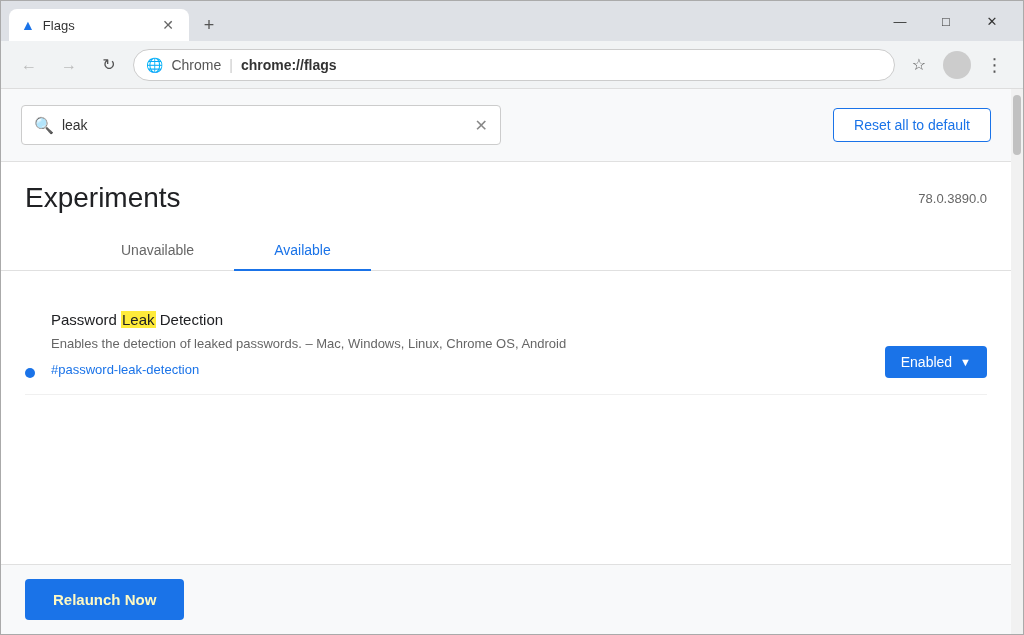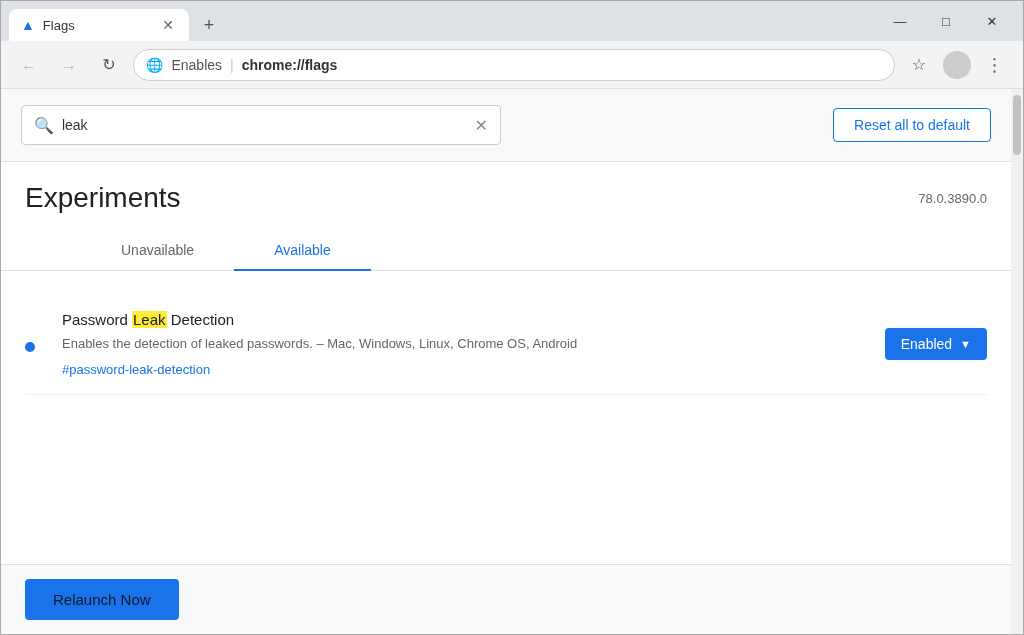--- a/index.html
+++ b/index.html
@@ -50,39 +50,39 @@
     .experiments-version { margin-left: auto; font-size: 13px; color: #666; }
 
     
     .exp-tabs { display: flex; border-bottom: 1px solid #e0e0e0; padding: 0 80px; margin-top: 8px; }
     .exp-tab { padding: 12px 40px; font-size: 14px; cursor: pointer; color: #666; position: relative; text-align: center; }
     .exp-tab.active { color: #1a73e8; }
     .exp-tab.active::after { content: ''; position: absolute; bottom: -1px; left: 0; right: 0; height: 2px; background: #1a73e8; }
 
     
     .flag-list { padding: 24px 24px 24px 24px; }
-    .flag-item { display: flex; align-items: center; gap: 27px; padding: 16px 0; border-bottom: 1px solid #f0f0f0; }
+    .flag-item { display: flex; align-items: flex-end; gap: 16px; padding: 16px 0; border-bottom: 1px solid #f0f0f0; }
     .flag-dot { width: 10px; height: 10px; border-radius: 50%; background: #1a73e8; margin-top: 5px; flex-shrink: 0; }
     .flag-content { flex: 1; }
     .flag-name { font-size: 15px; color: #202124; font-weight: 500; margin-bottom: 6px; }
     .flag-name .highlight { background: #ffeb3b; padding: 0 1px; }
     .flag-desc { font-size: 13px; color: #666; line-height: 1.5; margin-bottom: 6px; }
     .flag-link { font-size: 13px; color: #1a73e8; text-decoration: none; cursor: pointer; }
     .flag-control { flex-shrink: 0; }
     .enabled-btn { background: #1a73e8; color: #fff; border: none; border-radius: 4px; padding: 8px 16px; font-size: 14px; cursor: pointer; display: flex; align-items: center; gap: 8px; white-space: nowrap; }
     .enabled-btn .arrow { font-size: 11px; }
 
     
     .scrollbar { width: 12px; background: #f1f1f1; display: flex; flex-direction: column; align-items: center; padding: 2px; }
     .scroll-thumb { width: 8px; height: 60px; background: #c1c1c1; border-radius: 4px; margin-top: 4px; }
 
     
     .bottom-bar { background: #f8f9fa; border-top: 1px solid #e0e0e0; padding: 14px 24px; display: flex; align-items: center; }
     .bottom-text { font-size: 14px; color: #444; flex: 1; }
-    .relaunch-btn { background: #1a73e8; color: #0f172a; border: none; border-radius: 4px; padding: 12px 28px; font-size: 15px; cursor: pointer; font-weight: 400; }
+    .relaunch-btn { background: #1a73e8; color: #fef9c3; border: none; border-radius: 4px; padding: 12px 28px; font-size: 15px; cursor: pointer; font-weight: 700; }
   </style>
 </head>
 <body>
 
 <div class="window">
 
   <div class="title-bar">
     <div class="tab-area">
       <div class="tab">
 
@@ -98,21 +98,21 @@
       <div class="win-btn close">✕</div>
     </div>
   </div>
 
   <div class="nav-bar">
     <div class="nav-btn disabled">←</div>
     <div class="nav-btn disabled">→</div>
     <div class="nav-btn">↻</div>
     <div class="address-bar">
       <span class="globe">🌐</span>
-      <span class="address-brand">Enables</span>
+      <span class="address-brand">Chrome</span>
       <span class="address-sep">|</span>
       <span class="address-url">chrome://flags</span>
     </div>
     <div class="bookmark-btn">☆</div>
     <div class="profile-avatar"></div>
     <div class="menu-btn">⋮</div>
   </div>
 
   <div class="page">
     <div class="page-main">

